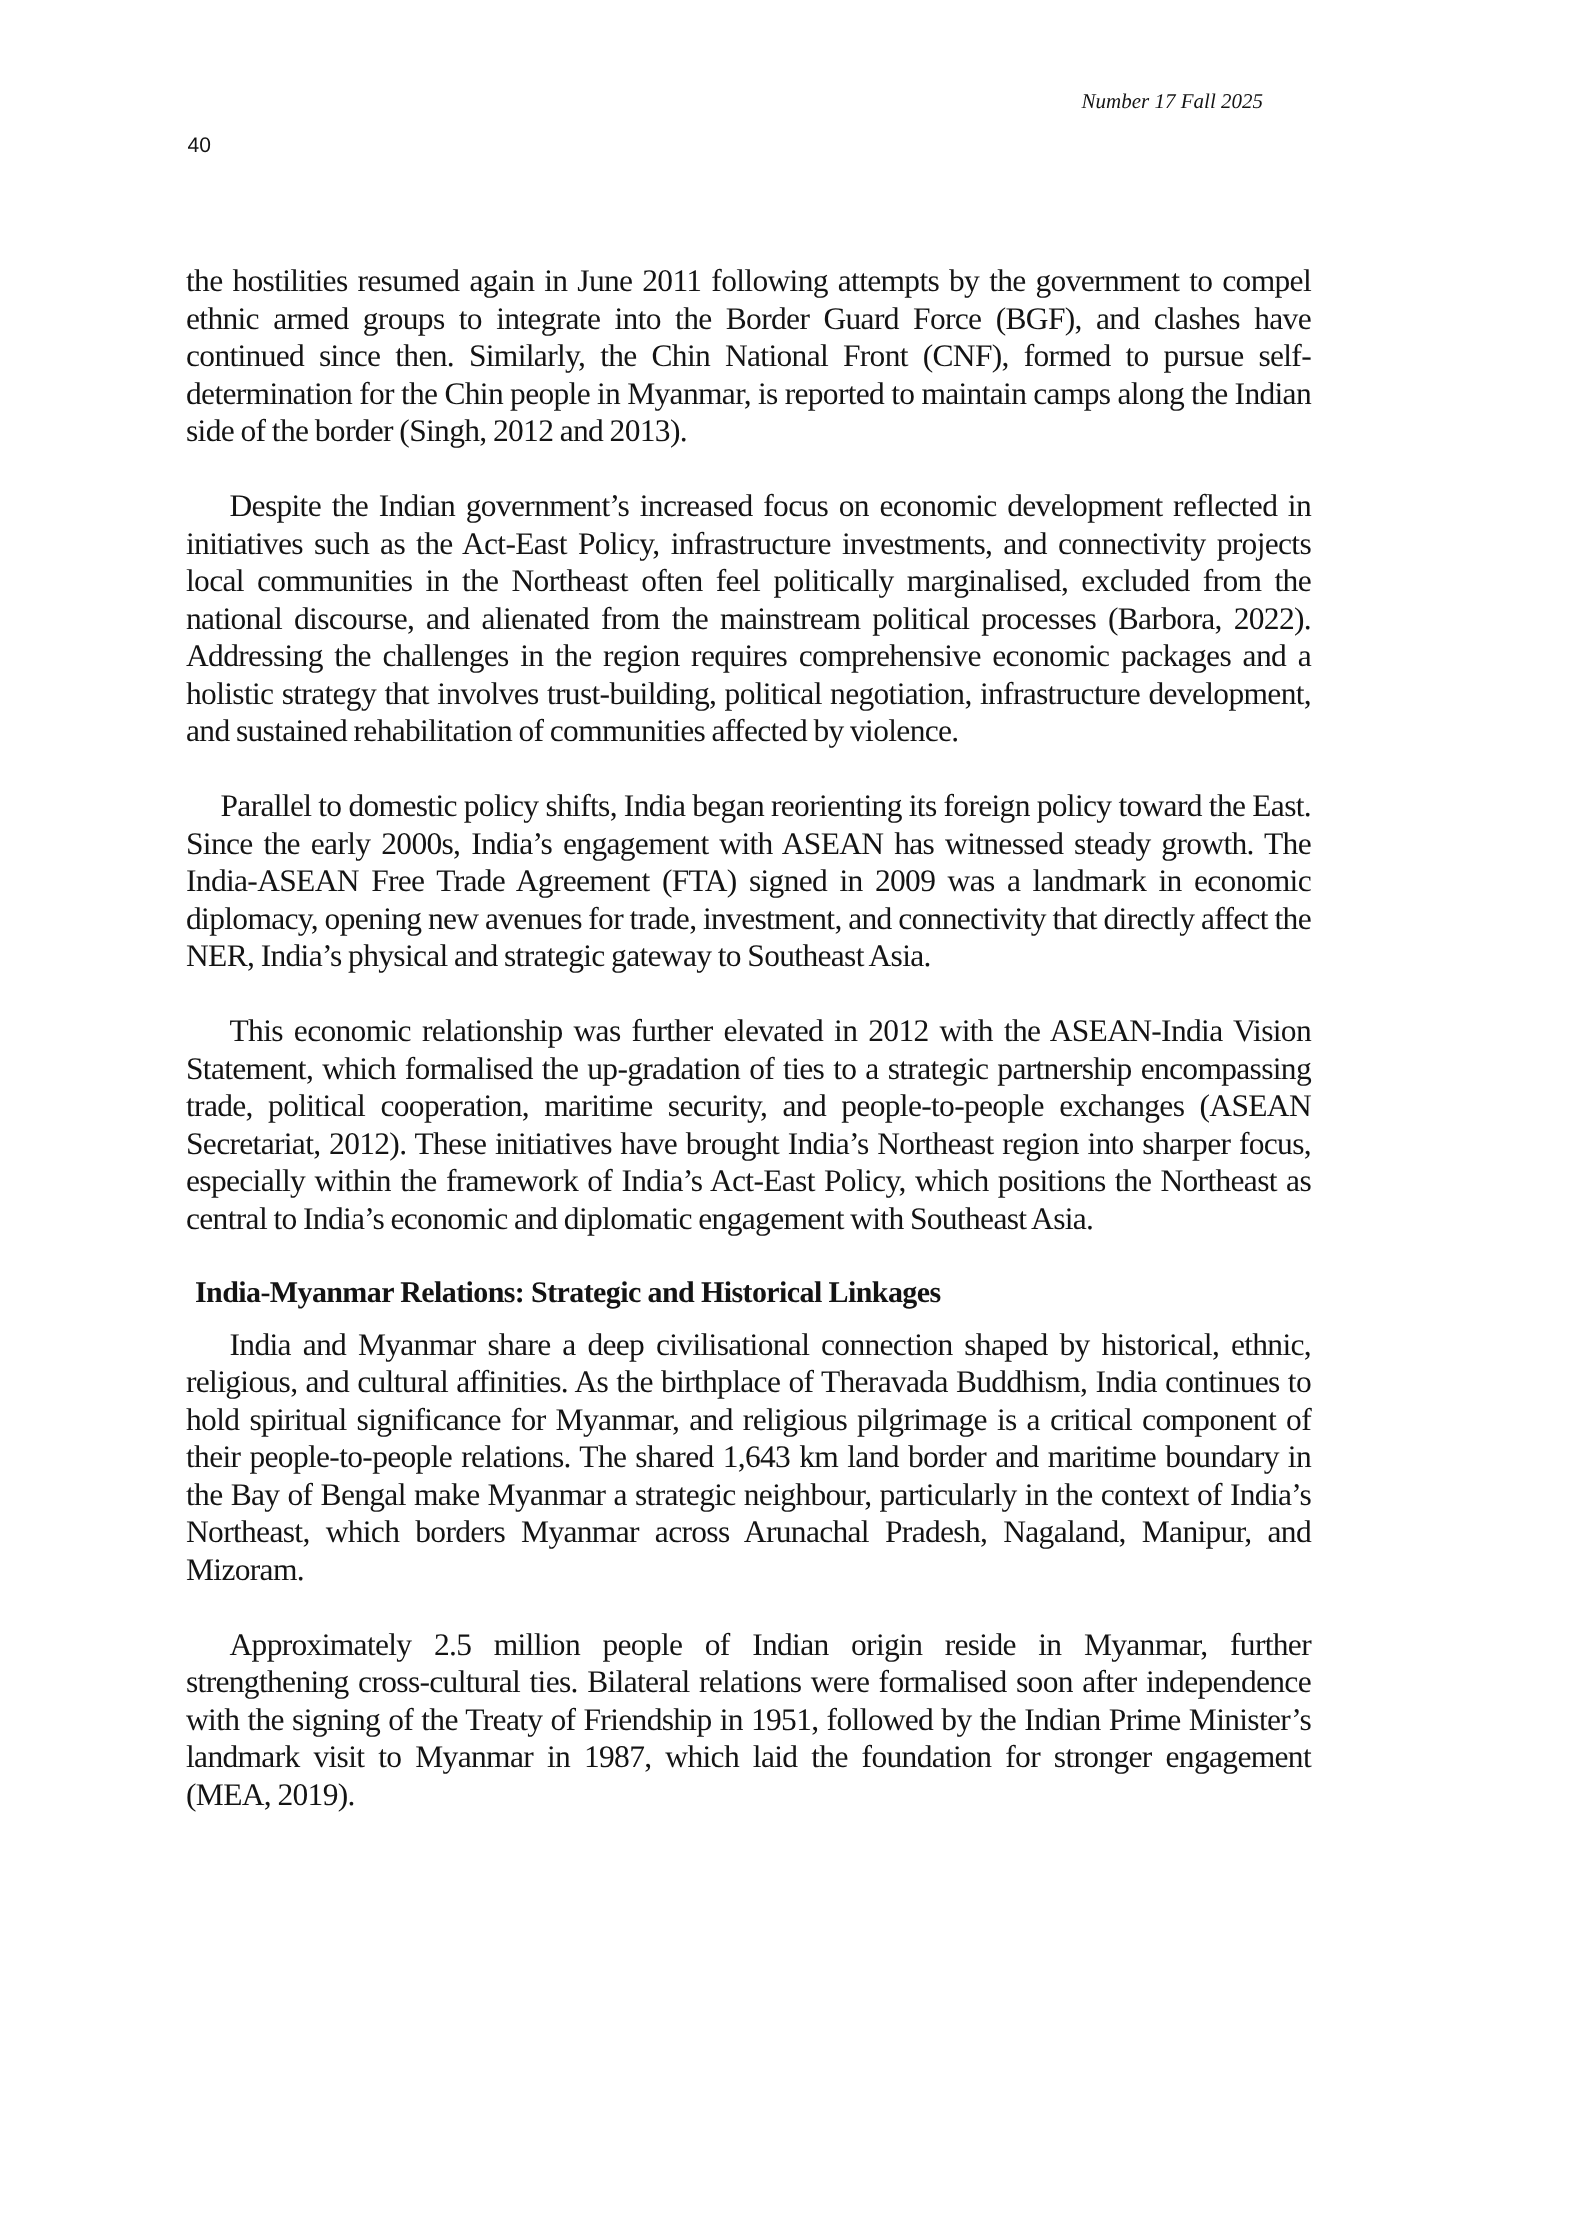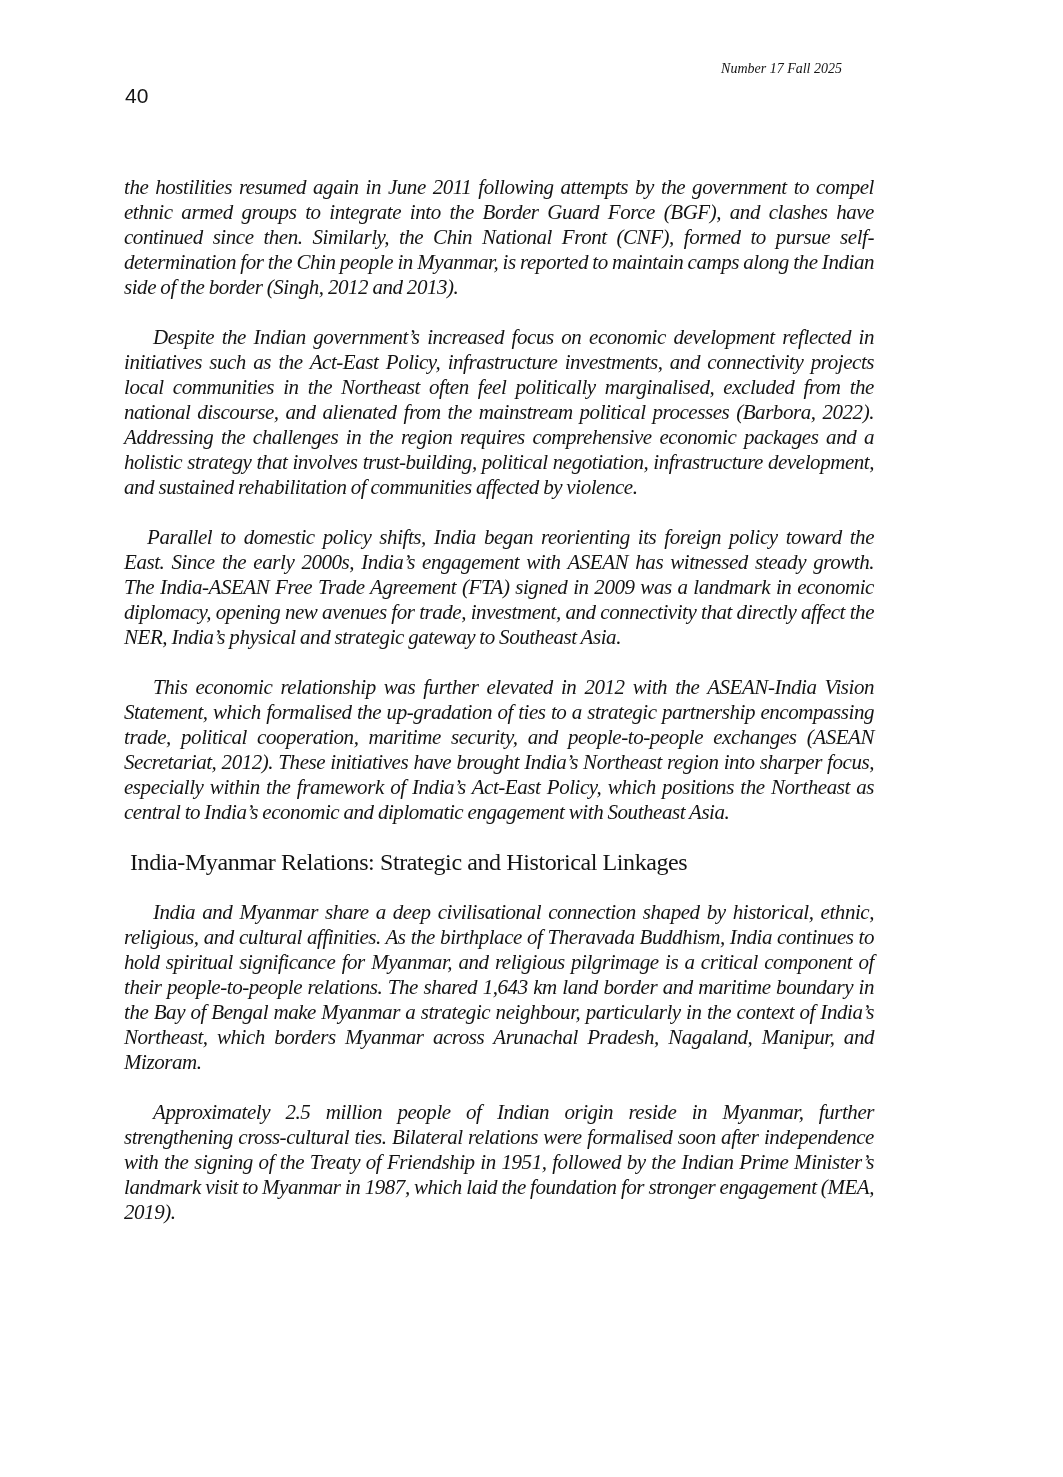--- a/index.html
+++ b/index.html
@@ -22,50 +22,49 @@
       font-style: italic;
       font-size: 14px;
       line-height: 24px;
       white-space: nowrap;
     }
     .page-number {
       position: absolute;
       top: 82px;
       left: 125px;
       font-family: "Liberation Sans", sans-serif;
-      font-size: 21px;
+      font-size: 14px;
       line-height: 28px;
     }
     .body-column {
       position: absolute;
       top: 175px;
       left: 124px;
       width: 750px;
       font-family: "Liberation Serif", serif;
       font-size: 21px;
       line-height: 25px;
     }
     .para {
       margin: 0 0 25px 0;
       text-align: justify;
       letter-spacing: -0.45px;
       word-spacing: -0.5px;
-      font-style: italic;
     }
     .para.indent {
       text-indent: 29px;
     }
     .para.indent-sm {
       text-indent: 23px;
     }
     .section-heading {
-      margin: 0 0 25px 0;
+      margin: 0 0 9px 0;
       padding-left: 6px;
-      font-weight: normal;
-      font-size: 24px;
+      font-weight: bold;
+      font-size: 20px;
       line-height: 25px;
       letter-spacing: -0.4px;
     }
   </style>
 </head>
 <body>
 
 <div class="running-header">Number 17 Fall 2025</div>
 <div class="page-number">40</div>
 

